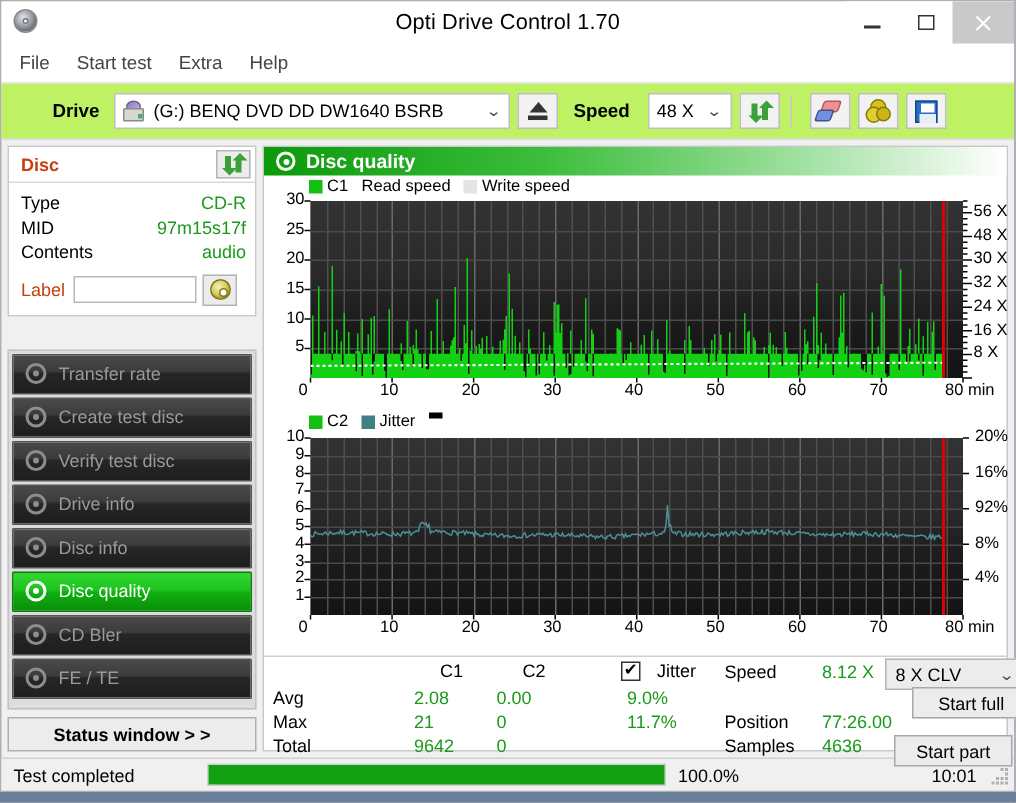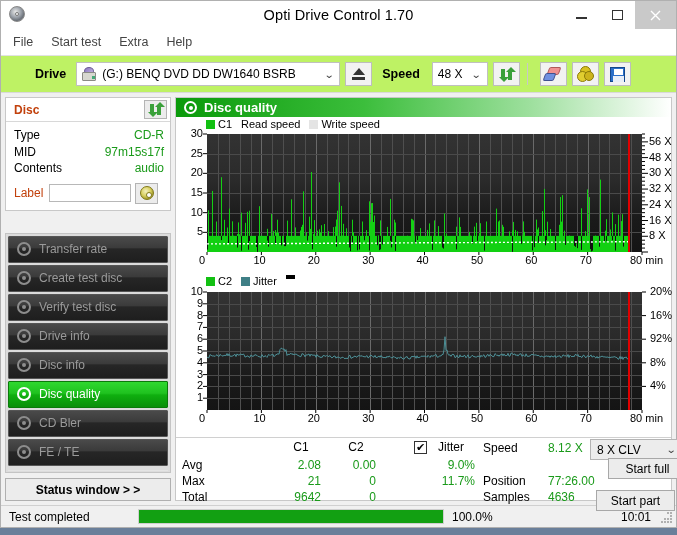--- a/index.html
+++ b/index.html
@@ -189,21 +189,21 @@
     background: linear-gradient(180deg, #333333 0%, #2a2a2a 40%, #1a1a1a 72%, #141414 100%);
   }
   .axlab { position: absolute; font-size: 11px; color: #000; white-space: nowrap; }
   .axlab.r { text-align: left; }
   .axlab.l { text-align: right; }
   
   #stats { flex: 1; position: relative; border-top: 1px solid #d0d0d0; margin-top: 2px; min-height:0; }
   .st { position: absolute; font-size: 12px; white-space: nowrap; }
   .st.g { color: #1a9a1a; }
   .st.k { color: #000; }
-  .st.r { text-align: right; }
+  .st.r { text-align: left; }
   #jitter-cb {
     position: absolute; width: 13px; height: 13px; background: #fff;
     border: 1px solid #333; display:flex; align-items:center; justify-content:center;
     font-size: 11px; color: #000; line-height: 1;
   }
   #speed-mode {
     position: absolute; width: 92px; height: 21px; background: #ececec;
     border: 1px solid #b4b4b4; display: flex; align-items: center;
     font-size: 12px; color: #000; padding-left: 6px;
   }

